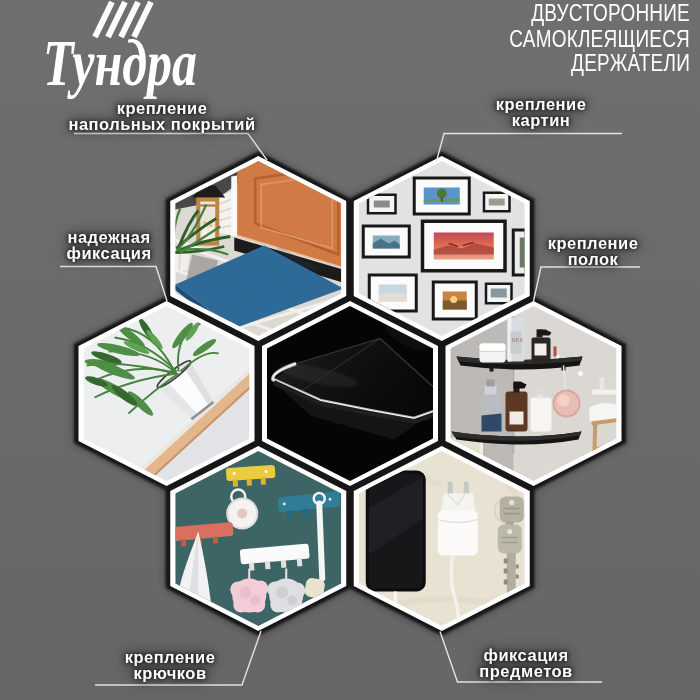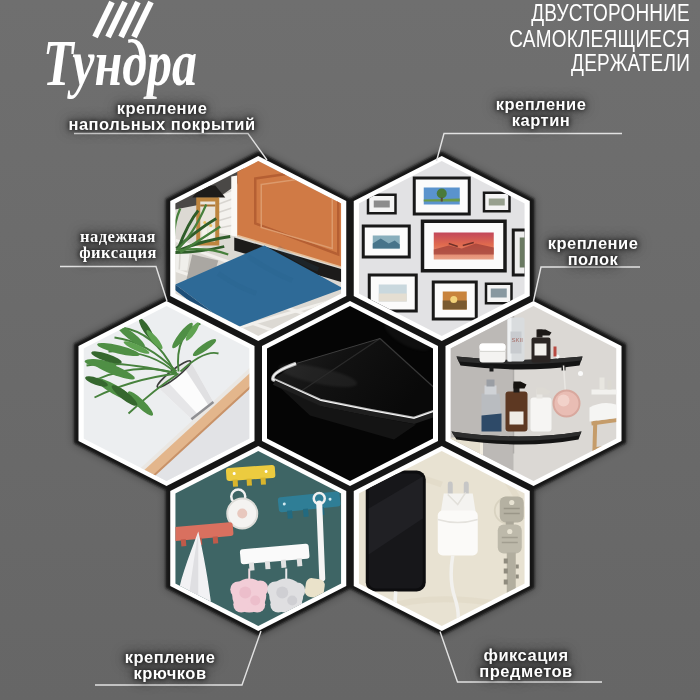--- a/index.html
+++ b/index.html
@@ -498,20 +498,20 @@
 
 <text x="0" y="0" transform="translate(43,85) scale(1,1.3)" font-family="Liberation Serif" font-style="italic" font-weight="bold" font-size="50" fill="#ffffff">Тундра</text>
 </svg>
 
 <div id="title">ДВУСТОРОННИЕ<br>САМОКЛЕЯЩИЕСЯ<br>ДЕРЖАТЕЛИ</div>
 
 <div class="lbl" style="left:-3px;width:330px;top:100px;">крепление<br>напольных покрытий</div>
 
 <div class="lbl" style="left:441px;width:200px;top:96px;">крепление<br>картин</div>
 
-<div class="lbl" style="left:18px;width:200px;top:229px;font-family:Liberation Serif, serif;">надежная<br>фиксация</div>
+<div class="lbl" style="left:9px;width:200px;top:229px;">надежная<br>фиксация</div>
 
 <div class="lbl" style="left:493px;width:200px;top:235px;">крепление<br>полок</div>
 
 <div class="lbl" style="left:70px;width:200px;top:649px;">крепление<br>крючков</div>
 
 <div class="lbl" style="left:426px;width:200px;top:647px;">фиксация<br>предметов</div>
 </div>
 
 </body></html>

